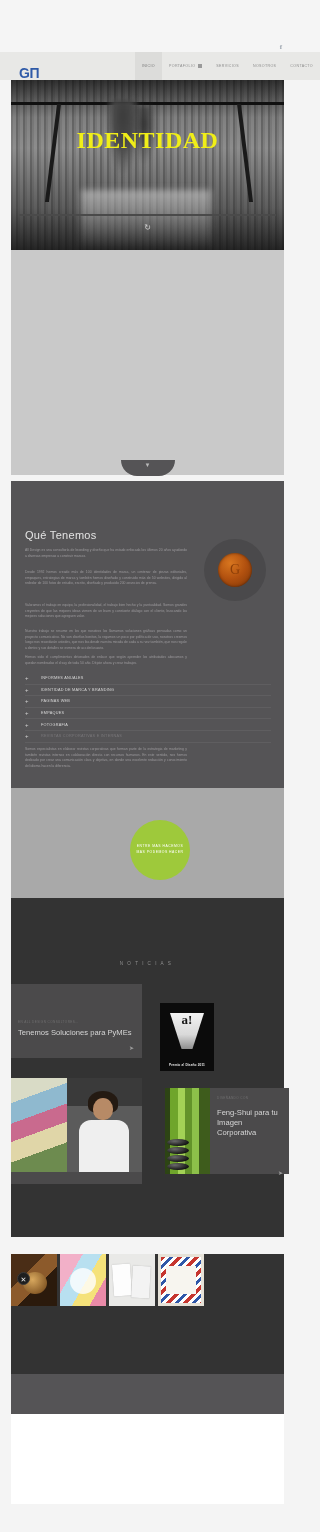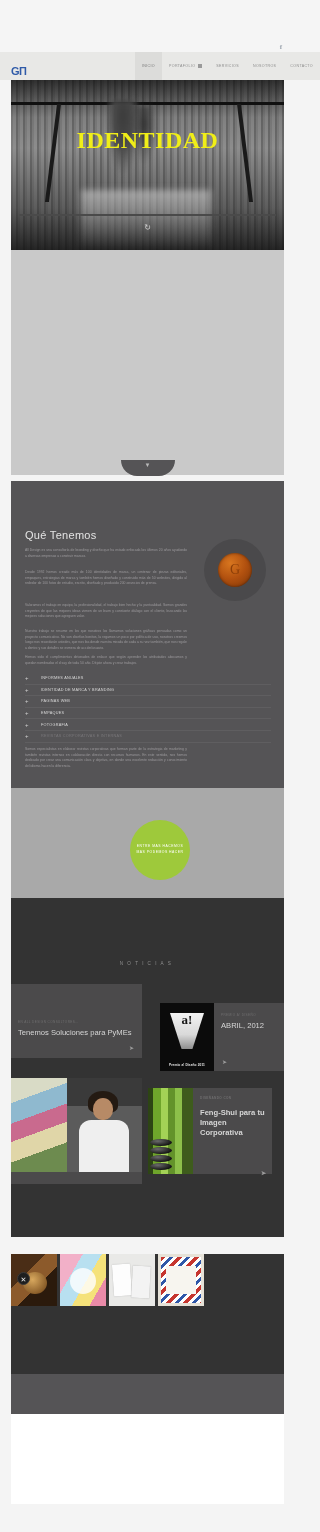--- a/index.html
+++ b/index.html
@@ -25,22 +25,22 @@
     font-size:7px; color:#9aa3ad; font-family:"Liberation Serif", serif;
     font-weight:bold; line-height:1;
   }
 
   
   .navbar {
     position:absolute; left:0; top:52px; width:320px; height:28px;
     background:#e8e8e6;
   }
   .logo {
-    position:absolute; left:11px; top:66px;
-    font-size:11px; font-weight:bold; color:#2f5aa8;
+    position:absolute; left:19px; top:66px;
+    font-size:14px; font-weight:bold; color:#2f5aa8;
     letter-spacing:-0.5px; line-height:1;
   }
   .nav-items {
     position:absolute; right:0; top:52px; height:28px;
     display:flex; align-items:center;
   }
   .nav-item {
     font-size:3.6px; color:#8d8d8d; letter-spacing:0.35px;
     padding:0 7px; height:28px; display:flex; align-items:center;
     white-space:nowrap; text-transform:uppercase;
@@ -213,21 +213,21 @@
     font-size:4.6px; color:#8e8e8e; letter-spacing:4.2px;
     text-transform:uppercase;
   }
 
   .news-grid {
     position:absolute; left:0; top:86px; width:273px;
   }
   .news-card { position:absolute; }
   .nc-1 { left:0;     top:0;   width:131px; height:74px; }
   .nc-2 { left:149px; top:0;   width:124px; height:100px; }
-  .nc-3 { left:137px; top:104px; width:124px; height:96px;font-weight:bold; }
+  .nc-3 { left:154px; top:104px; width:124px; height:96px; }
   .nc-4 { left:0;     top:94px;  width:131px; height:106px; }
 
   .nc-body { position:absolute; inset:0; background:#4b4a4b; }
   .nc-kicker {
     position:absolute; left:7px; top:36px;
     font-size:3.1px; color:#6e6d6e; letter-spacing:.4px;
     text-transform:uppercase;
   }
   .nc-title {
     position:absolute; left:7px; top:44px; right:6px;
@@ -468,25 +468,20 @@
         <div class="nc-arrow">➤</div>
       </div>
 
       <div class="news-card nc-2">
         <div class="nc2-img">
           <div class="nc2-mark">
             <span class="nc2-mark-txt">a!</span>
           </div>
           <div class="nc2-cap">Premio a! Diseño 2011</div>
         </div>
-        <div class="nc2-body">
-          <div class="nc2-kicker">PREMIO A! DISEÑO</div>
-          <div class="nc2-title">ABRIL, 2012</div>
-          <div class="nc2-arrow">➤</div>
-        </div>
       </div>
 
       <div class="news-card nc-3">
         <div class="nc3-img">
           <div class="nc3-stones">
             <div class="nc3-stone" style="bottom:0"></div>
             <div class="nc3-stone" style="bottom:8px"></div>
             <div class="nc3-stone" style="bottom:16px"></div>
             <div class="nc3-stone" style="bottom:24px"></div>
           </div>

